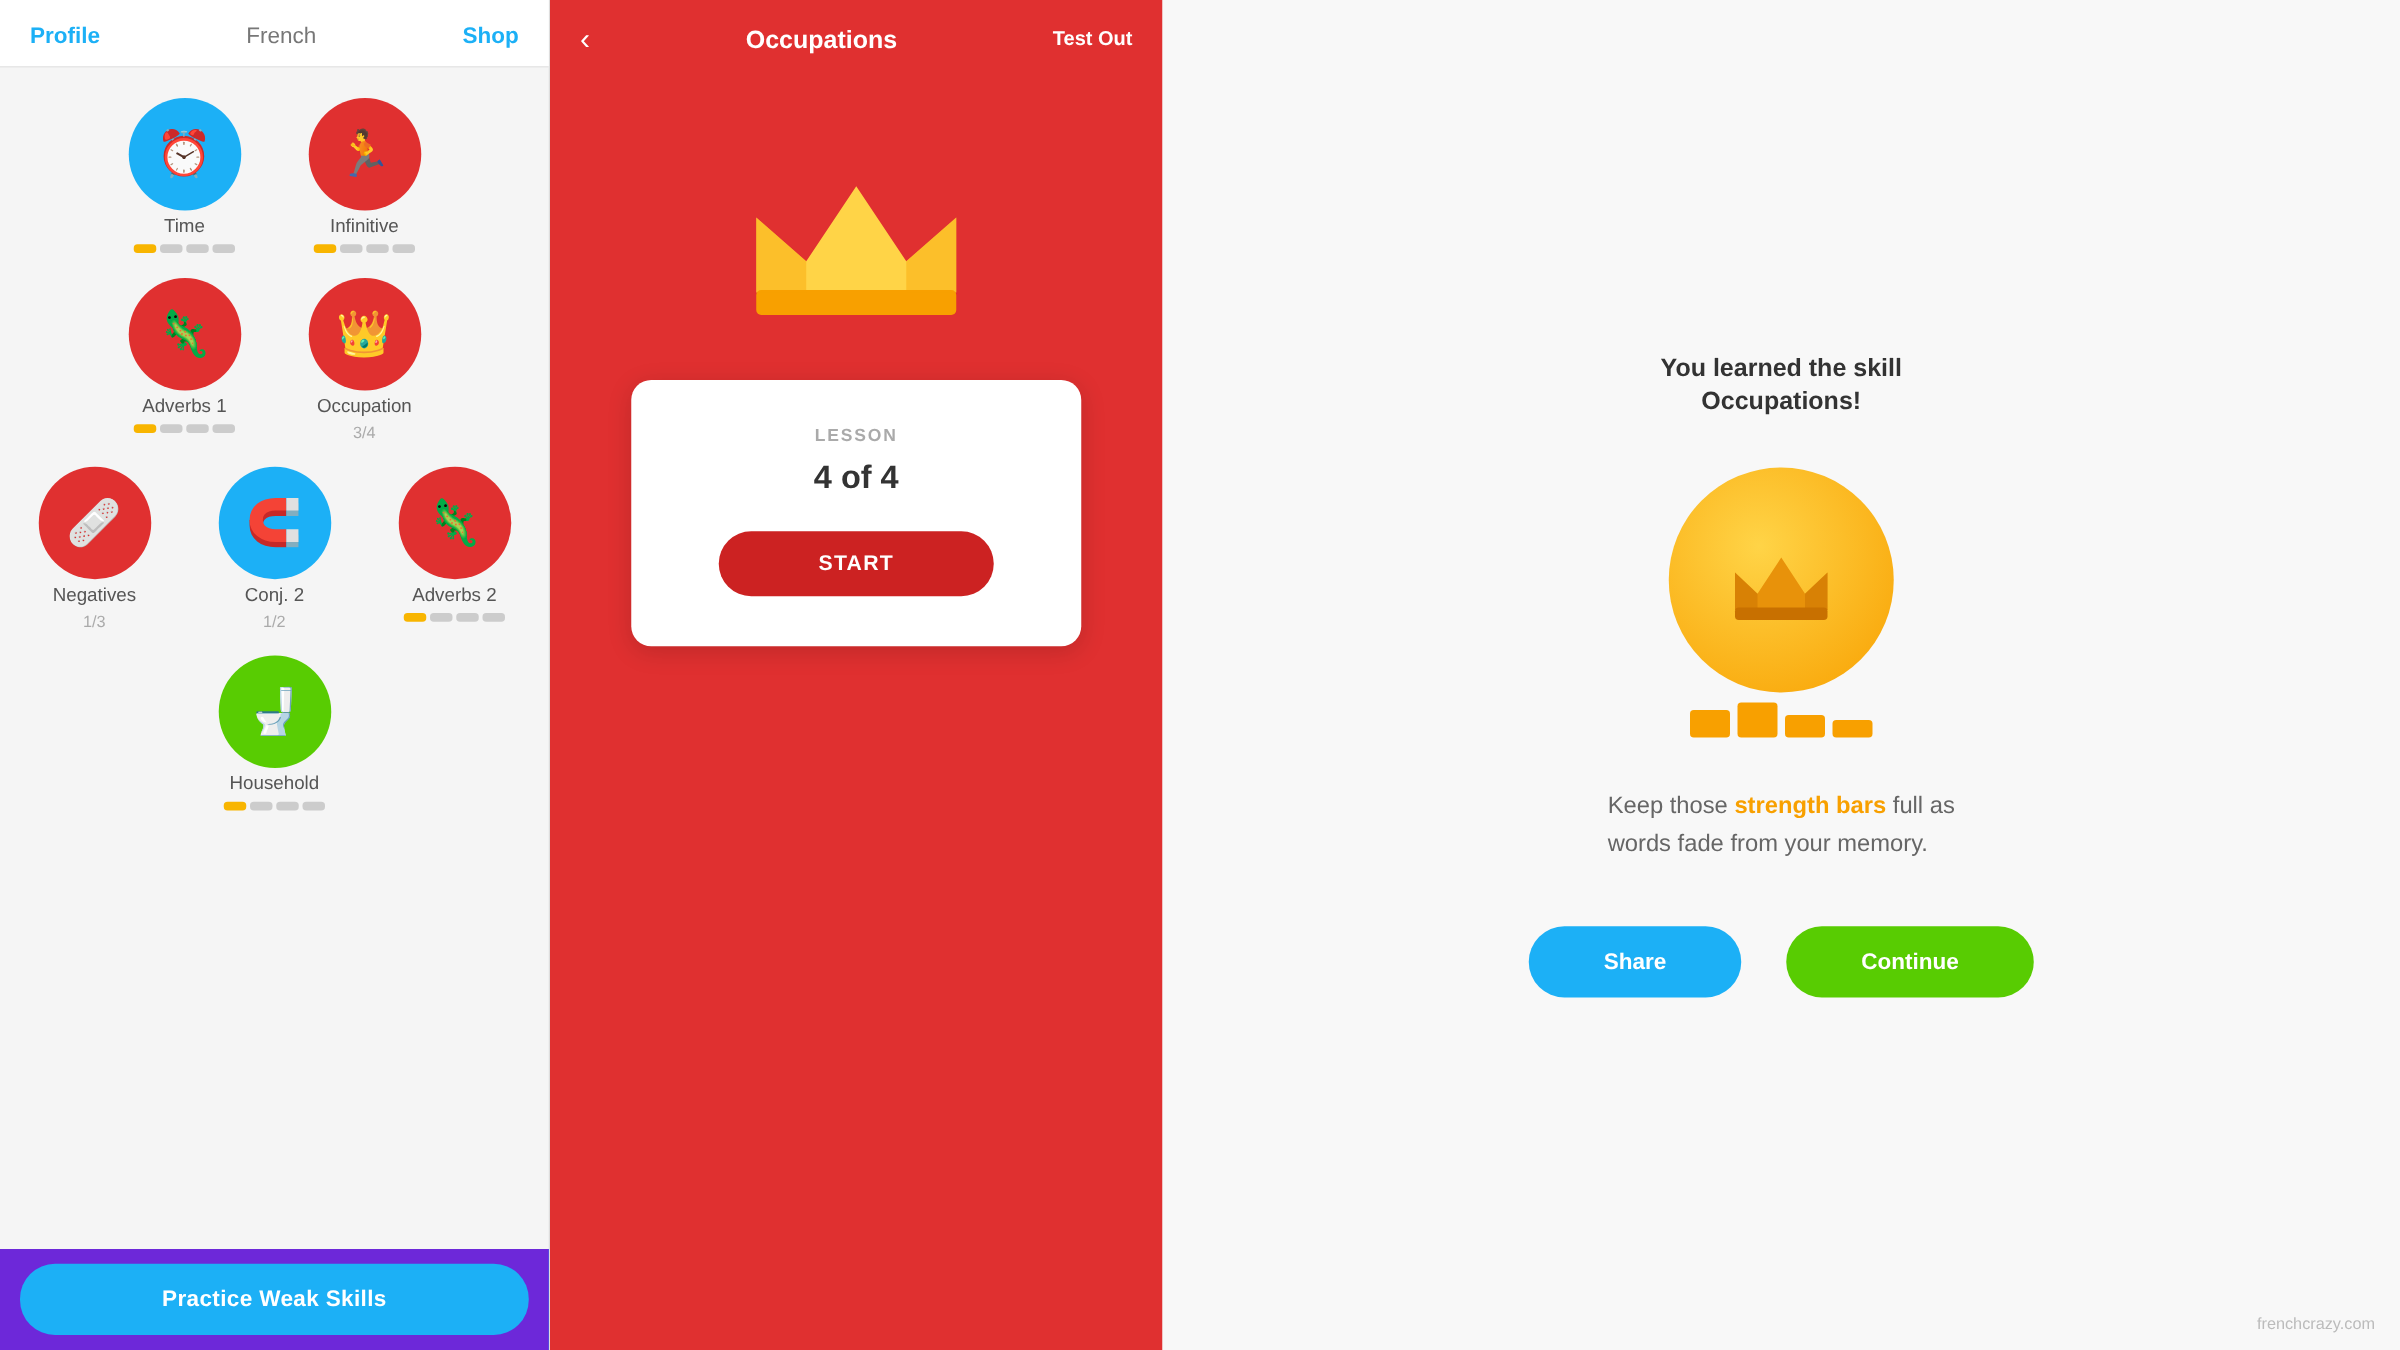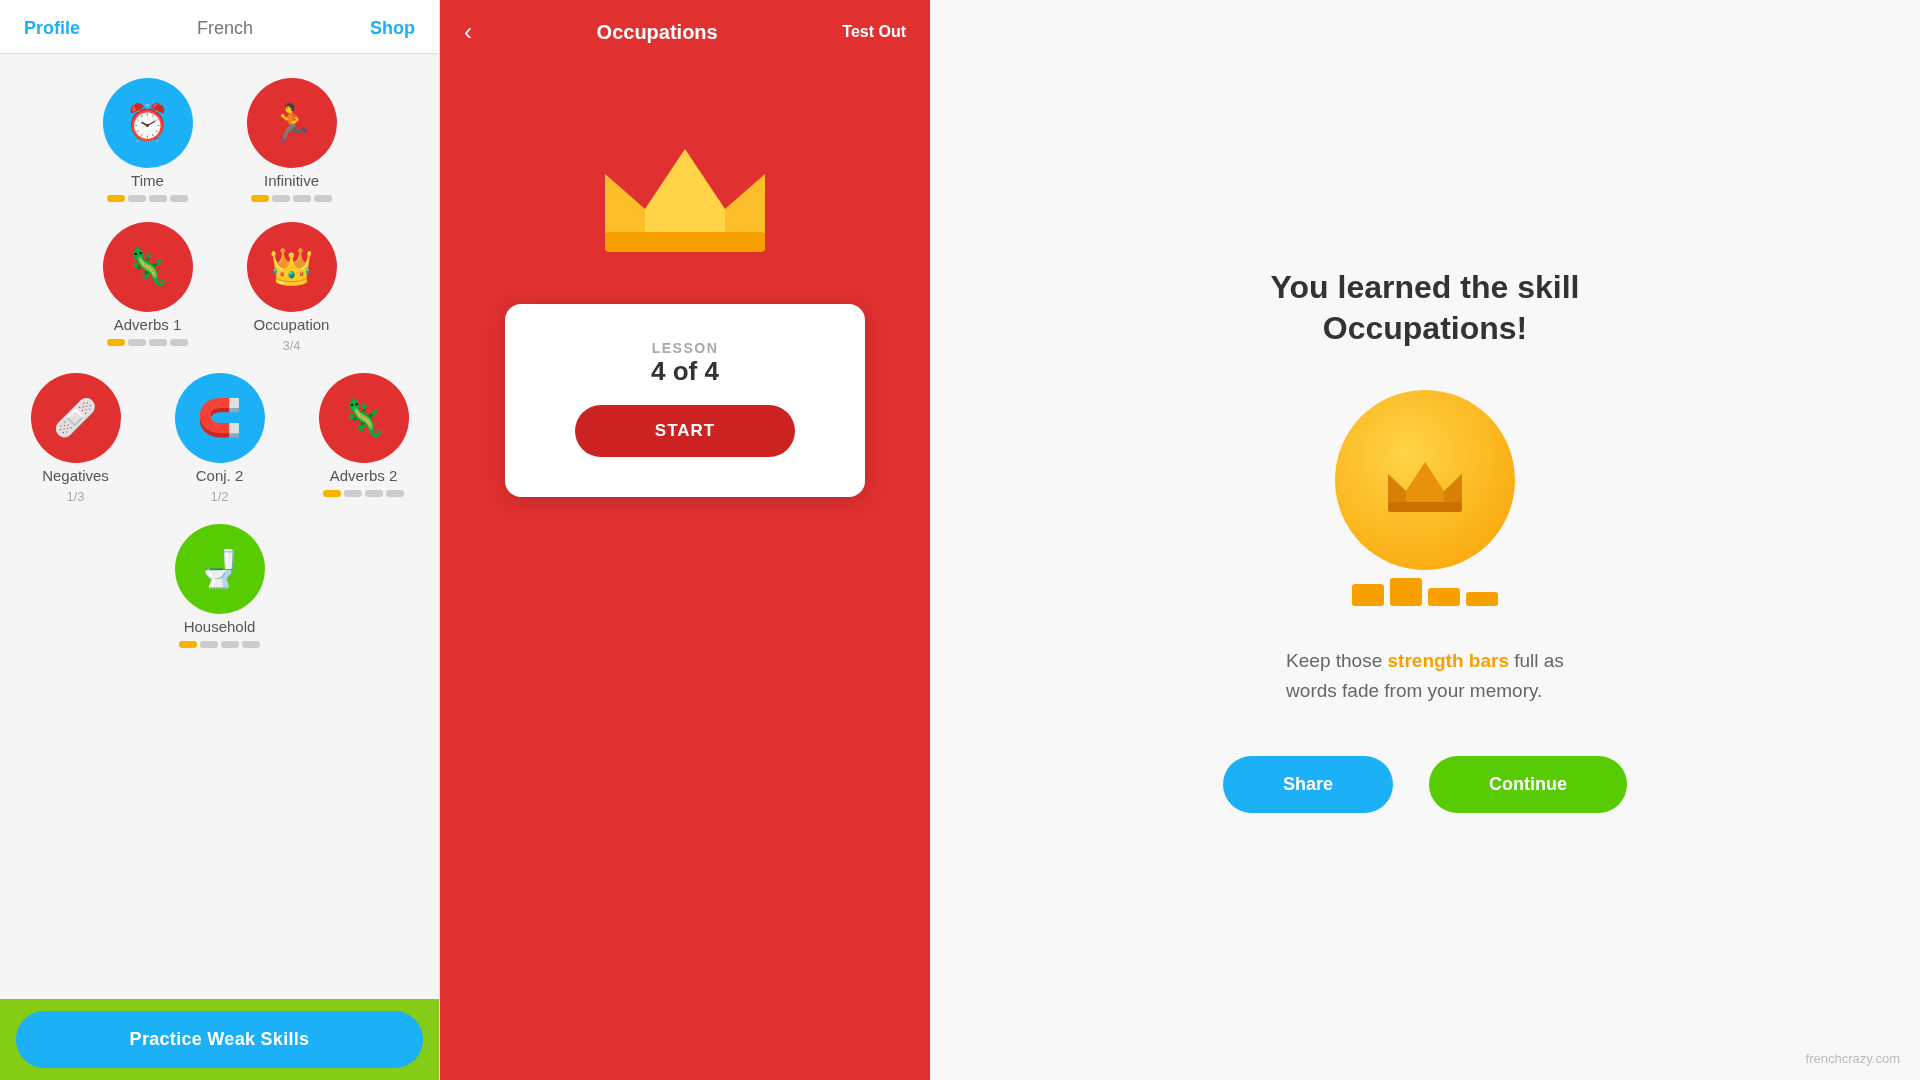--- a/index.html
+++ b/index.html
@@ -106,21 +106,21 @@
       color: #aaa;
       margin-top: 1px;
     }
 
     .practice-btn-wrap {
       position: absolute;
       bottom: 0;
       left: 0;
       width: 100%;
       padding: 12px 16px;
-      background: #84cc16;
+      background: #6d28d9;
     }
     .practice-btn {
       width: 100%;
       background: #1cb0f6;
       color: #fff;
       border: none;
       border-radius: 28px;
       padding: 18px;
       font-size: 18px;
       font-weight: 700;
@@ -175,21 +175,21 @@
 
     
     .lesson-card {
       background: #fff;
       border-radius: 16px;
       width: 360px;
       padding: 36px 40px 40px;
       display: flex;
       flex-direction: column;
       align-items: center;
-      gap: 10px;
+      gap: 20px;
       box-shadow: 0 4px 20px rgba(0,0,0,0.15);
     }
     .lesson-label {
       color: #aaa;
       font-size: 14px;
       font-weight: 700;
       letter-spacing: 1.5px;
       text-transform: uppercase;
     }
     .lesson-count {
@@ -224,21 +224,21 @@
       height: 1080px;
       background: #f8f8f8;
       display: flex;
       flex-direction: column;
       align-items: center;
       justify-content: center;
       padding: 40px 60px;
       position: relative;
     }
     .right-title {
-      font-size: 32px;
+      font-size: 20px;
       font-weight: 800;
       color: #333;
       text-align: center;
       margin-bottom: 40px;
       line-height: 1.3;
     }
     .medal-area {
       display: flex;
       flex-direction: column;
       align-items: center;

